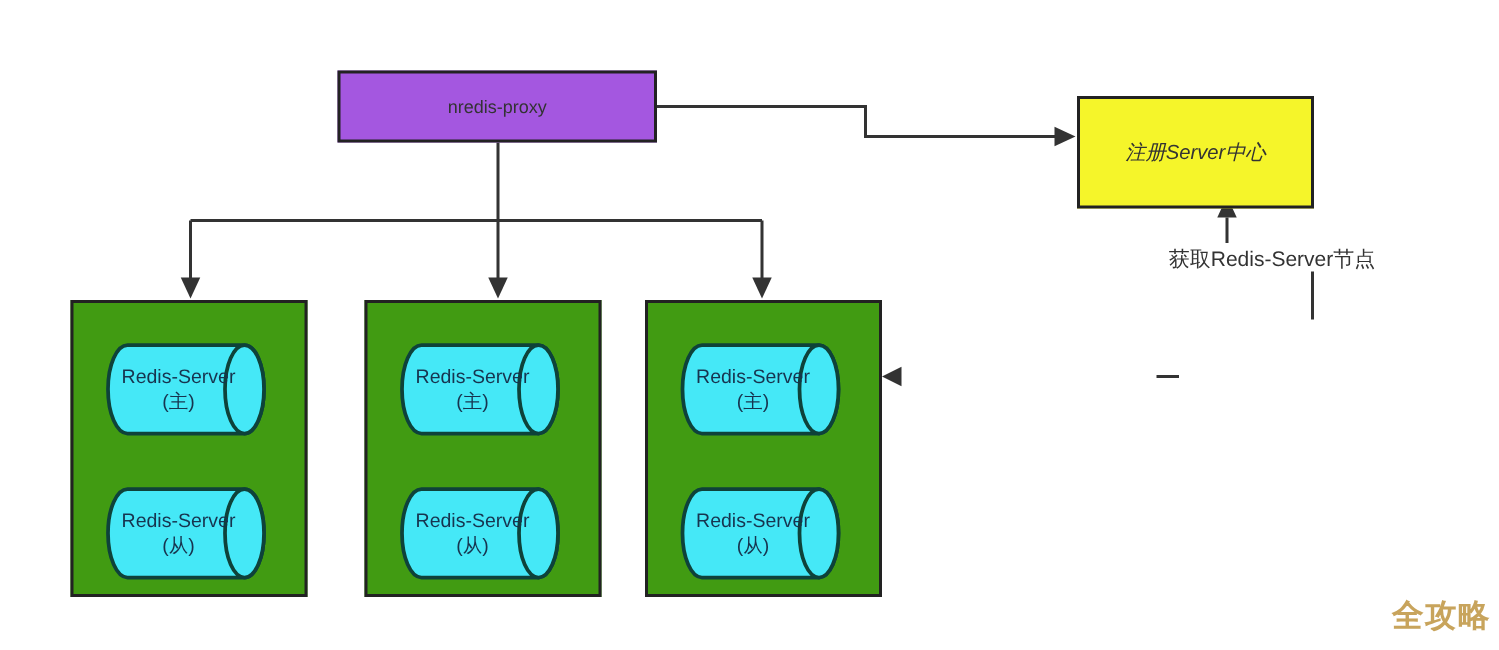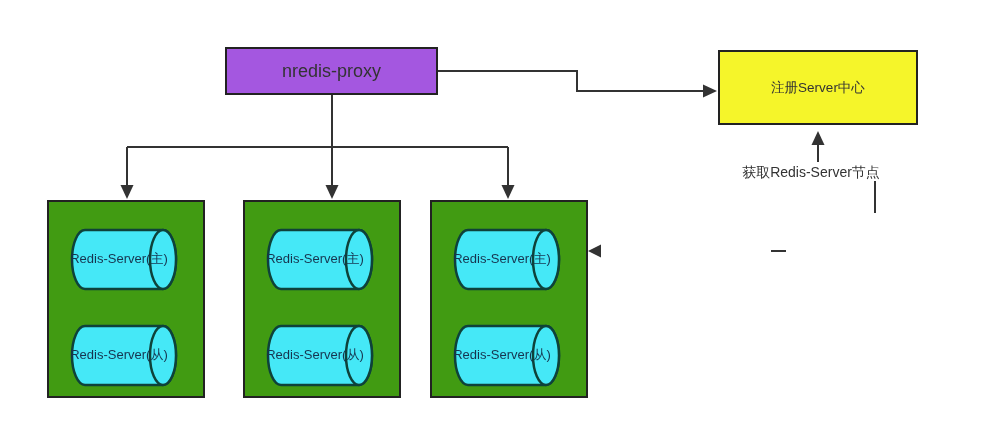--- a/index.html
+++ b/index.html
@@ -13,58 +13,58 @@
   #wires { position: absolute; left: 0; top: 0; z-index: 0; }
   #wires path { stroke: var(--line, #333); stroke-width: 2; fill: none; }
   #wires polygon { fill: var(--line, #333); stroke: none; }
 
   .node {
     position: absolute;
     display: flex; align-items: center; justify-content: center;
     box-sizing: border-box;
     border: 2px solid var(--box-border, #222);
     color: var(--text-dark, #333);
-    font-size: 18px;
+    font-size: 12px;
     text-align: center;
     z-index: 1;
   }
   #proxy-box    { left: 225px; top: 47px;  width: 213px; height: 48px; background: var(--purple, #a457e0); }
-  #registry-box { left: 718px; top: 50px;  width: 200px; height: 75px; background: var(--yellow, #f5f52a); font-size: 13.5px; }
+  #registry-box { left: 718px; top: 64px;  width: 158px; height: 75px; background: var(--yellow, #f5f52a); font-size: 13.5px; font-style: italic; }
   #fallover-box { left: 786px; top: 213px; width: 181px; height: 78px; background: var(--yellow, #f5f52a); }
 
   .cluster {
     position: absolute; top: 200px; width: 158px; height: 198px;
     box-sizing: border-box;
     background: var(--green, #419b12);
     border: 2px solid var(--box-border, #222);
     z-index: 1;
   }
   #cluster-1 { left: 47px; }
   #cluster-2 { left: 243px; }
   #cluster-3 { left: 430px; }
 
   .cyl { position: absolute; left: 20px; width: 114px; height: 63px; }
   .cyl-master { top: 26px; }
   .cyl-slave  { top: 122px; }
   .cyl svg { position: absolute; left: 0; top: 0; display: block; }
   .cyl-shape { fill: var(--cyan, #45e8f7); stroke: var(--cyl-border, #0e423a); stroke-width: 2.5; }
   .cyl-label {
     position: absolute; left: 0; top: 0; width: 100px; height: 100%;
-    display: flex; flex-direction: row; align-items: center; justify-content: center;
+    display: flex; flex-direction: column; align-items: center; justify-content: center;
     color: var(--cyl-text, #17344f);
     font-size: 13px; line-height: 1.3; text-align: center;
   }
 
   .edge-label {
     position: absolute;
     color: var(--text-dark, #333);
     font-size: 14px; text-align: center; white-space: nowrap;
     z-index: 1;
   }
-  #label-get   { left: 735px; top: 164px; width: 152px; }
+  #label-get   { left: 772px; top: 164px; width: 152px; }
   #label-check { left: 601px; top: 243px; width: 170px; }
 
   #watermark {
     position: absolute; left: 928px; top: 396px;
     color: var(--watermark, #c8a45c);
     font-size: 21px; font-weight: bold; letter-spacing: 1px;
     z-index: 1;
   }
 </style>
 </head>
@@ -162,14 +162,15 @@
       </svg>
       <div class="cyl-label">
         <span>Redis-Server</span>
         <span>(从)</span>
       </div>
     </div>
   </div>
 
   <div class="edge-label" id="label-get">获取Redis-Server节点</div>
 
+  <div id="watermark">全攻略</div>
 
 </div>
 
 </body></html>

